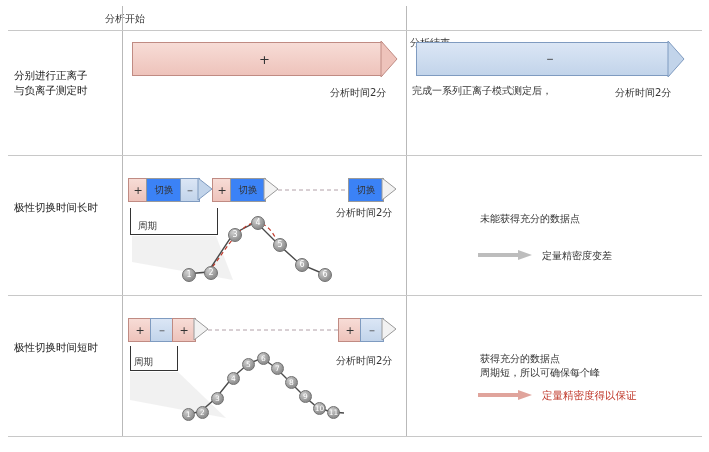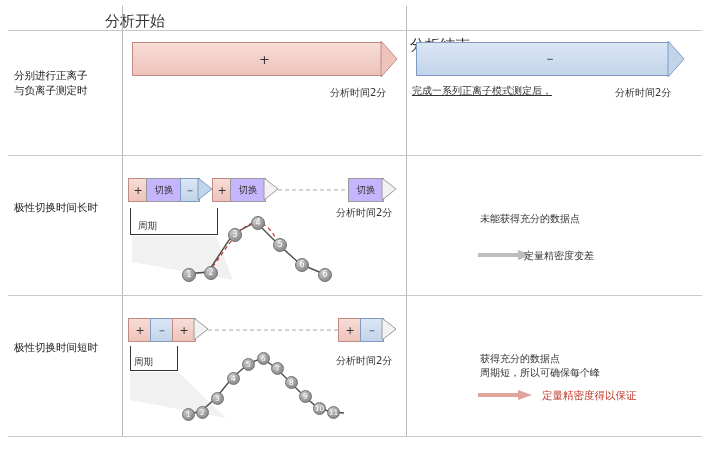--- a/index.html
+++ b/index.html
@@ -3,41 +3,41 @@
 <meta charset="utf-8">
 <style>
   html,body{margin:0;padding:0;}
   body{
     width:709px;height:452px;position:relative;background:#ffffff;
     font-family:"DejaVu Sans","Liberation Sans",sans-serif;
     font-size:10px;color:#222;overflow:hidden;
   }
   .abs{position:absolute;}
   
-  .col-label{font-size:15px;color:#333;white-space:nowrap;}
+  .col-label{font-size:10px;color:#333;white-space:nowrap;}
   
   .vline{position:absolute;width:1px;background:#b9b9b9;}
   
   .hline{position:absolute;height:1px;background:#c8c8c8;}
   
   .row-title{font-size:10.5px;line-height:15px;color:#222;white-space:nowrap;margin-top:20px;}
   
   .bigarrow{position:absolute;height:34px;display:flex;align-items:center;justify-content:center;}
   .bigarrow .body{position:absolute;left:0;top:0;bottom:0;right:14px;border:1px solid #9a6b6b;}
   .bigarrow .head{position:absolute;right:0;top:-1px;width:15px;height:36px;}
   .bigarrow .sign{position:relative;font-size:13px;color:#333;z-index:3;}
   
   .pink .body{background:linear-gradient(180deg,#f7dcd6,#eec3bb);border-color:#c08b83;}
   .blue .body{background:linear-gradient(180deg,#dbe6f5,#c2d4ea);border-color:#7f9bc0;}
   
   .pbox{position:absolute;height:22px;display:flex;align-items:center;justify-content:center;font-size:11px;}
   .pbox.p{background:linear-gradient(180deg,#f7dcd6,#eec3bb);border:1px solid #c08b83;color:#333;}
   .pbox.n{background:linear-gradient(180deg,#dbe6f5,#c2d4ea);border:1px solid #7f9bc0;color:#333;}
   .switchbox{position:absolute;height:22px;display:flex;align-items:center;justify-content:center;
-    background:#c4b5fd;border:1px solid #9a9a9a;font-size:9.5px;color:#333;}
+    background:#3b82f6;border:1px solid #9a9a9a;font-size:9.5px;color:#333;}
   
   .note{font-size:10px;line-height:14px;color:#333;}
   .note-red{font-size:10.5px;color:#c0392b;}
   
   .bracket{position:absolute;border-left:1px solid #333;border-right:1px solid #333;border-bottom:1px solid #333;}
   .period-lbl{position:absolute;font-size:9.5px;color:#333;}
   
   .dot{position:absolute;width:12px;height:12px;border-radius:50%;
     background:radial-gradient(circle at 35% 30%,#cfcfcf,#8f8f8f 70%);
     border:1px solid #6f6f6f;color:#fff;font-size:8px;line-height:12px;
@@ -76,21 +76,21 @@
 <div class="bigarrow blue" style="left:416px;top:42px;width:268px;">
   <div class="body"></div>
   <svg class="head" style="right:0;top:-1px;width:16px;height:36px;" viewBox="0 0 16 36">
     <polygon points="0,0 16,18 0,36" fill="#c2d4ea" stroke="#7f9bc0" stroke-width="1"></polygon>
   </svg>
   <span class="sign">－</span>
 </div>
 
 <div class="abs note" style="left:330px;top:86px;">分析时间2分</div>
 <div class="abs note" style="left:615px;top:86px;">分析时间2分</div>
-<div class="abs note" style="left:412px;top:84px;width:200px;text-decoration:underline;">
+<div class="abs note" style="left:412px;top:84px;width:200px;">
   <div>完成一系列正离子模式测定后，</div>
 </div>
 
 <div class="abs row-title" style="left:14px;top:180px;">极性切换时间长时</div>
 
 <div class="pbox p" style="left:128px;top:178px;width:18px;">+</div>
 <div class="switchbox" style="left:146px;top:178px;width:34px;">切换</div>
 <div class="pbox n" style="left:180px;top:178px;width:18px;">－</div>
 <svg style="left:198px;top:178px;width:14px;height:22px;" viewBox="0 0 14 22">
   <polygon points="0,0 14,11 0,22" fill="#c2d4ea" stroke="#7f9bc0" stroke-width="1"></polygon>
@@ -130,21 +130,21 @@
 <div class="dot" style="left:273px;top:238px;">5</div>
 <div class="dot" style="left:295px;top:258px;">6</div>
 <div class="dot" style="left:318px;top:268px;">6</div>
 
 <div class="abs note" style="left:480px;top:212px;width:200px;">
   <div>未能获得充分的数据点</div>
 </div>
 <svg class="resultarrow" style="left:478px;top:250px;width:54px;height:10px;" viewBox="0 0 54 10">
   <polygon points="0,3 40,3 40,0 54,5 40,10 40,7 0,7" fill="#bdbdbd"></polygon>
 </svg>
-<div class="abs note" style="left:524px;top:249px;color:#333;">定量精密度变差</div>
+<div class="abs note" style="left:542px;top:249px;color:#333;">定量精密度变差</div>
 
 <div class="abs row-title" style="left:14px;top:320px;">极性切换时间短时</div>
 
 <div class="pbox p" style="left:128px;top:318px;width:22px;">+</div>
 <div class="pbox n" style="left:150px;top:318px;width:22px;">－</div>
 <div class="pbox p" style="left:172px;top:318px;width:22px;">+</div>
 <svg style="left:194px;top:318px;width:14px;height:22px;" viewBox="0 0 14 22">
   <polygon points="0,0 14,11 0,22" fill="#f2f2f2" stroke="#9a9a9a" stroke-width="1"></polygon>
 </svg>
 <svg style="left:208px;top:328px;width:130px;height:4px;">

